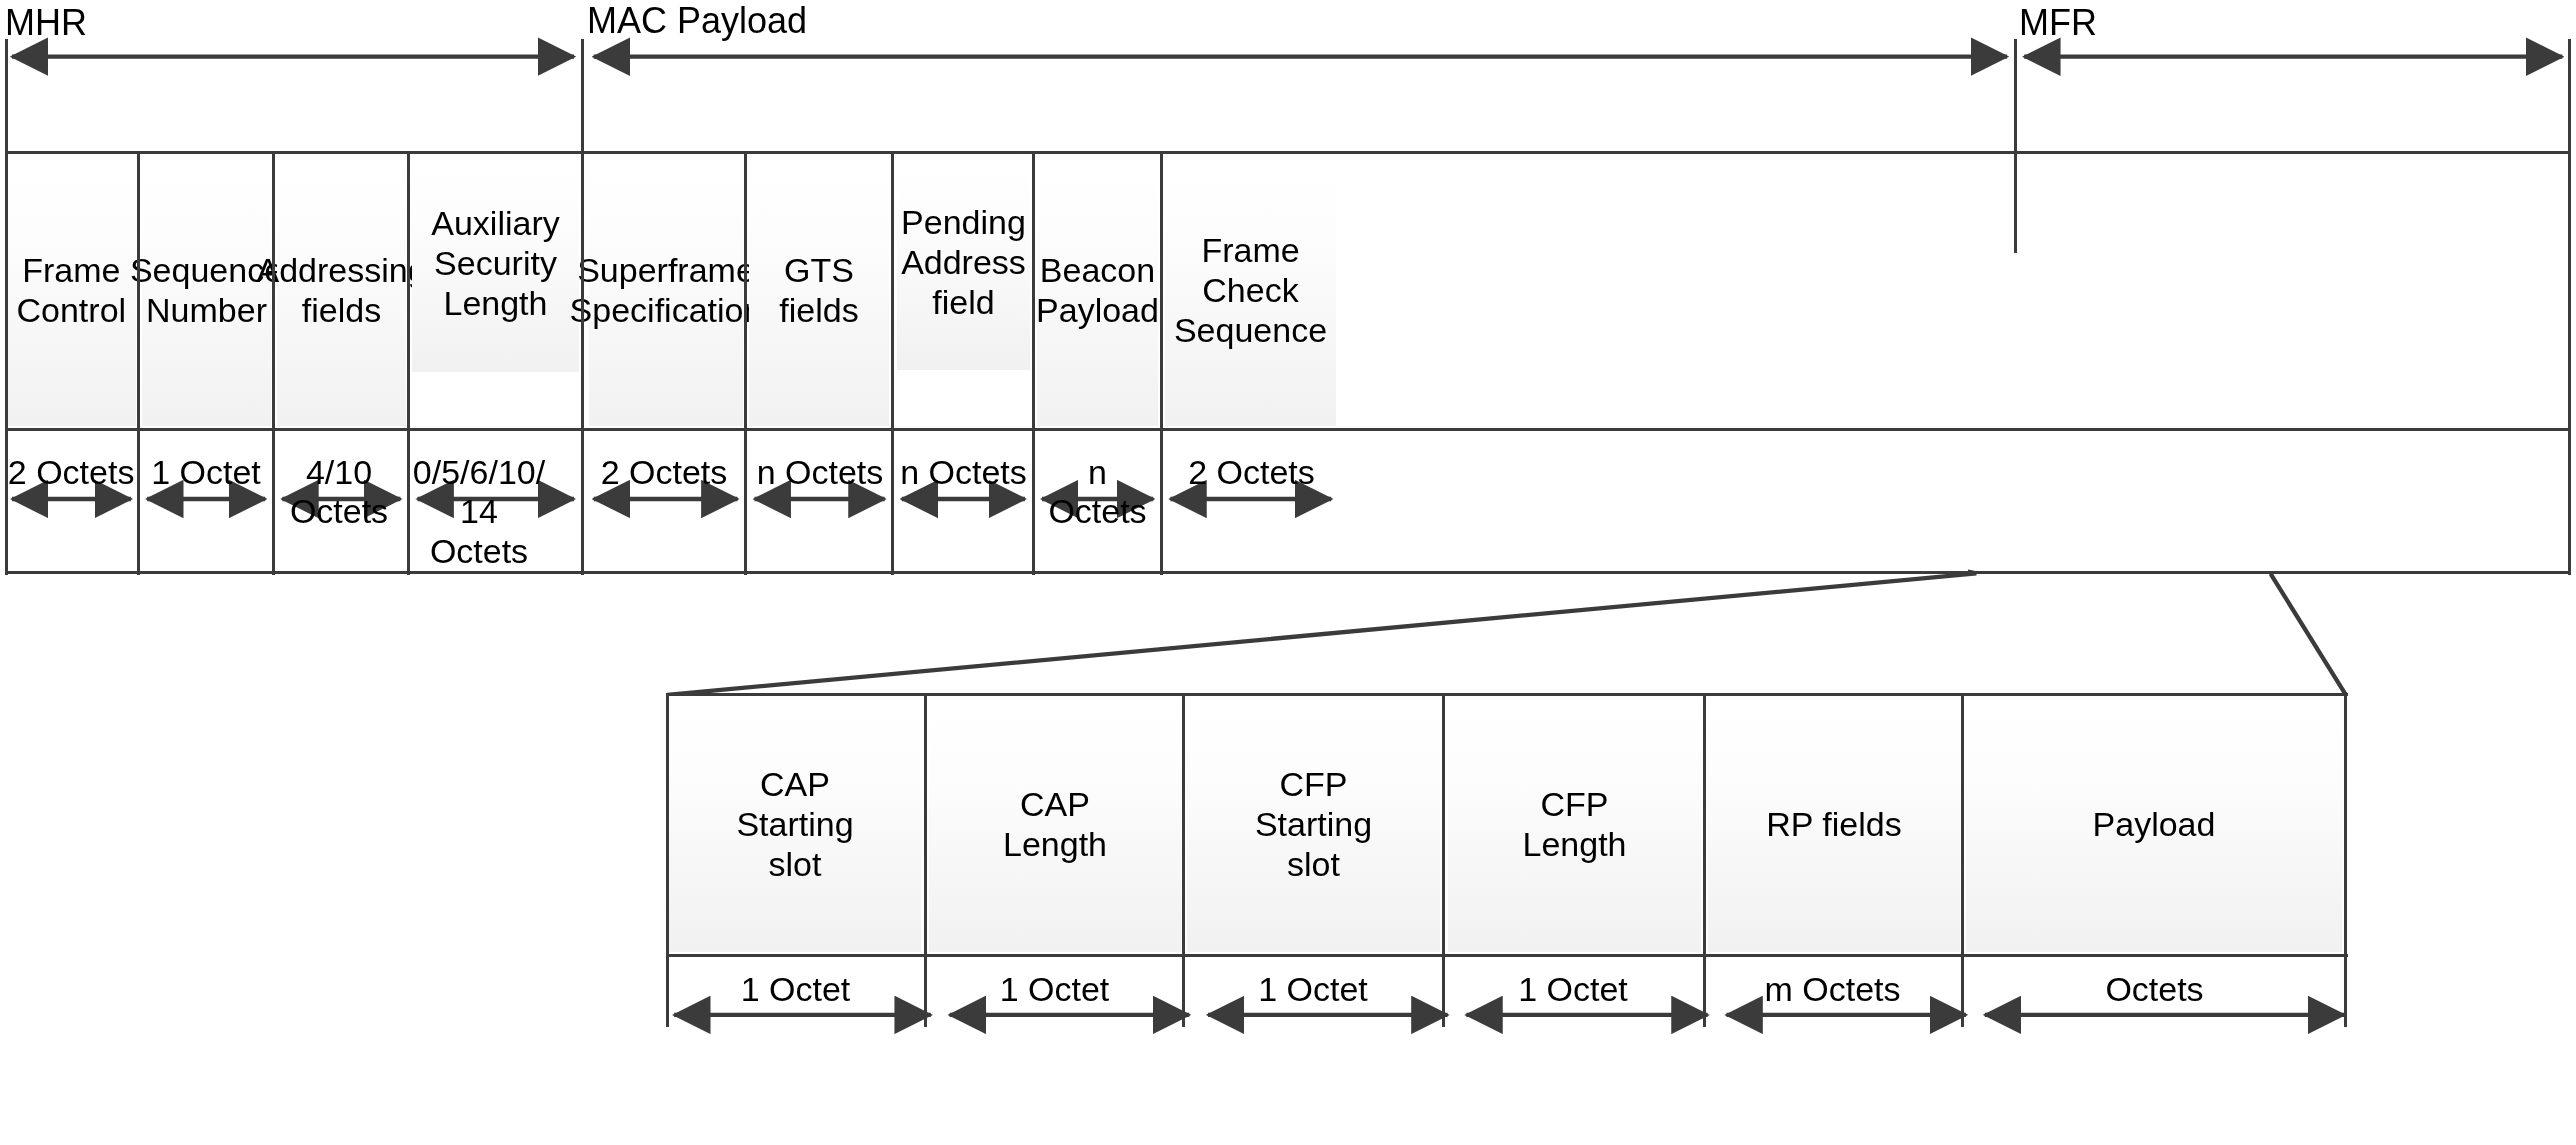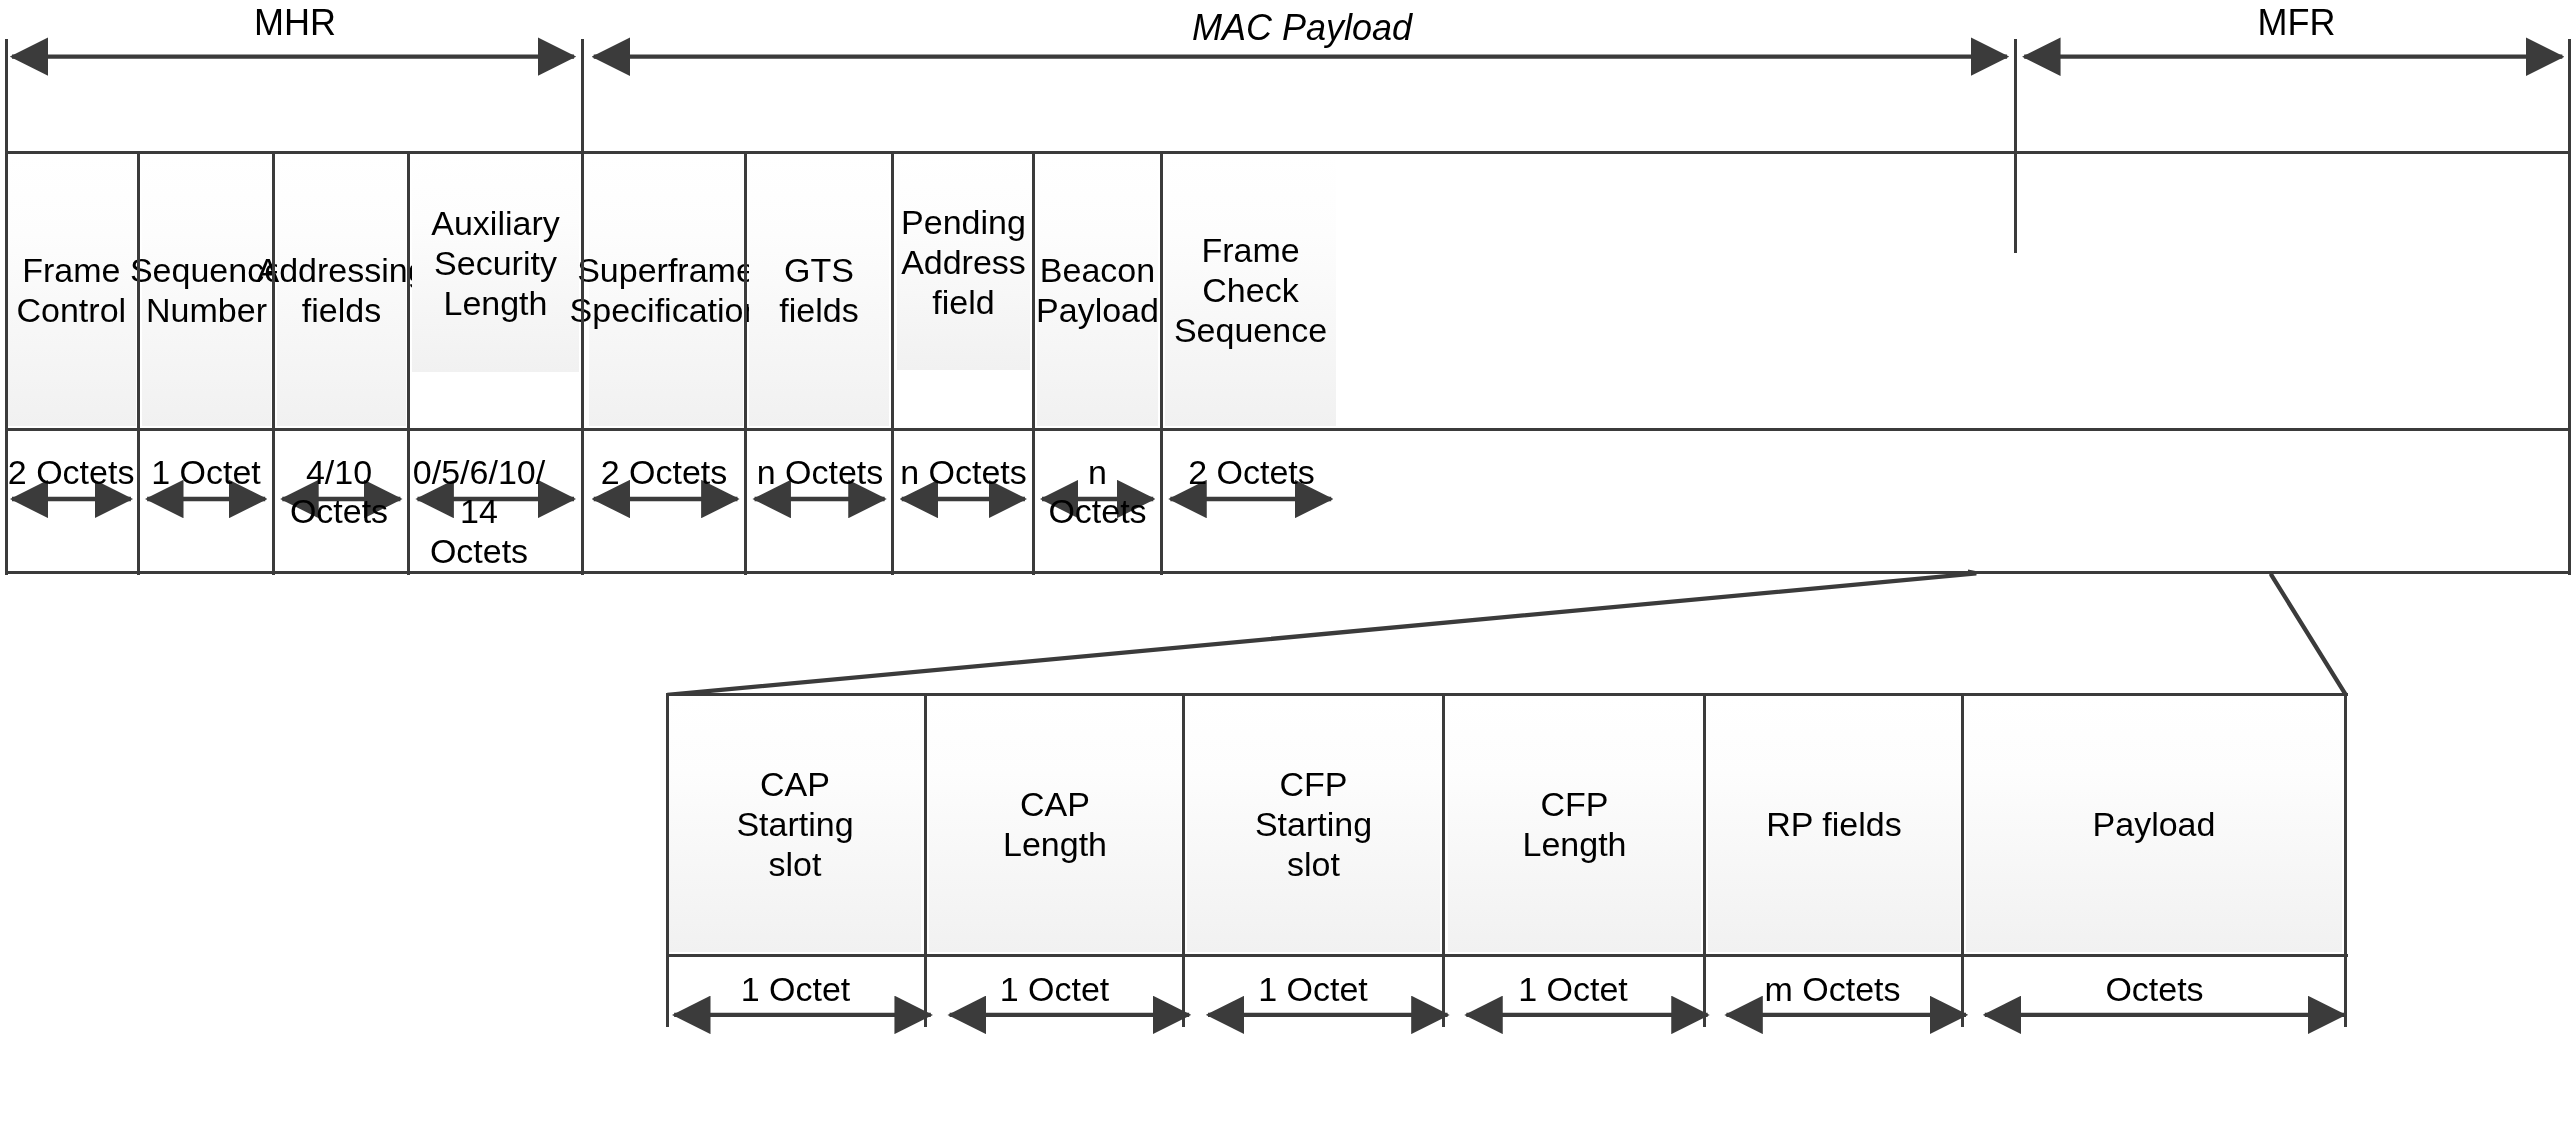--- a/index.html
+++ b/index.html
@@ -14,36 +14,36 @@
   
   .cell{position:absolute;
         background:linear-gradient(to bottom,#ffffff 0%,#fdfdfd 30%,#f1f1f1 100%);
         display:flex;align-items:center;justify-content:center;
         text-align:center;line-height:1.18;
         font-size:34px;color:#000;
         box-sizing:border-box;}
   .cell span{display:block;padding:0 5.1px;}
 
   
-  .grouplabel{position:absolute;font-size:36px;text-align:center;color:#000;}
+  .grouplabel{position:absolute;font-size:36px;text-align:left;color:#000;}
 
   
   .measure{position:absolute;font-size:34px;text-align:center;color:#000;
            line-height:1.16;}
   .measure .top{display:block;}
   .measure .bot{display:block;}
 
   
   svg.arrowlayer{position:absolute;left:0;top:0;overflow:visible;}
 </style>
 </head>
 <body>
 
 <div class="grouplabel" style="left:5.1px;top:1.7px;width:580px;">MHR</div>
-<div class="grouplabel" style="left:587px;top:7px;width:1430px;font-style:italic;">MAC Payload</div>
+<div class="grouplabel" style="left:587px;top:0;width:1430px;">MAC Payload</div>
 <div class="grouplabel" style="left:2019px;top:1.7px;width:555px;">MFR</div>
 
 <div class="vline" style="left:5.1px;   top:39px; height:214px;"></div>
 <div class="vline" style="left:581px; top:39px; height:214px;"></div>
 <div class="vline" style="left:2014px;top:39px; height:214px;"></div>
 <div class="vline" style="left:2568px;top:39px; height:214px;"></div>
 
 <svg class="arrowlayer" width="2576" height="1146" viewBox="0 0 3011 1339">
   <defs>
     <marker id="ahR" markerWidth="9" markerHeight="9" refX="8.5" refY="4.5" orient="auto">

